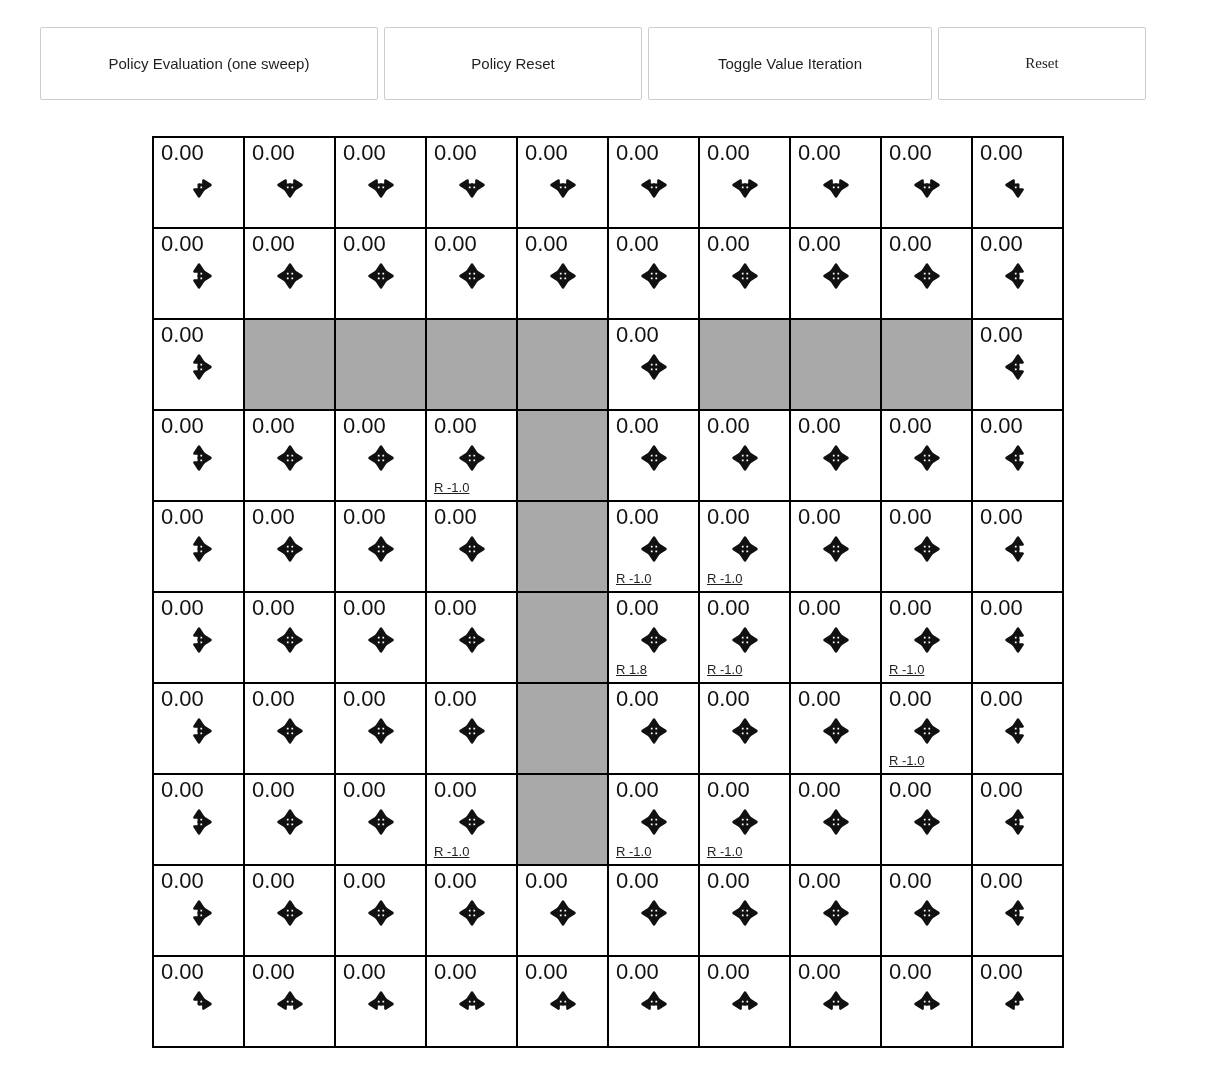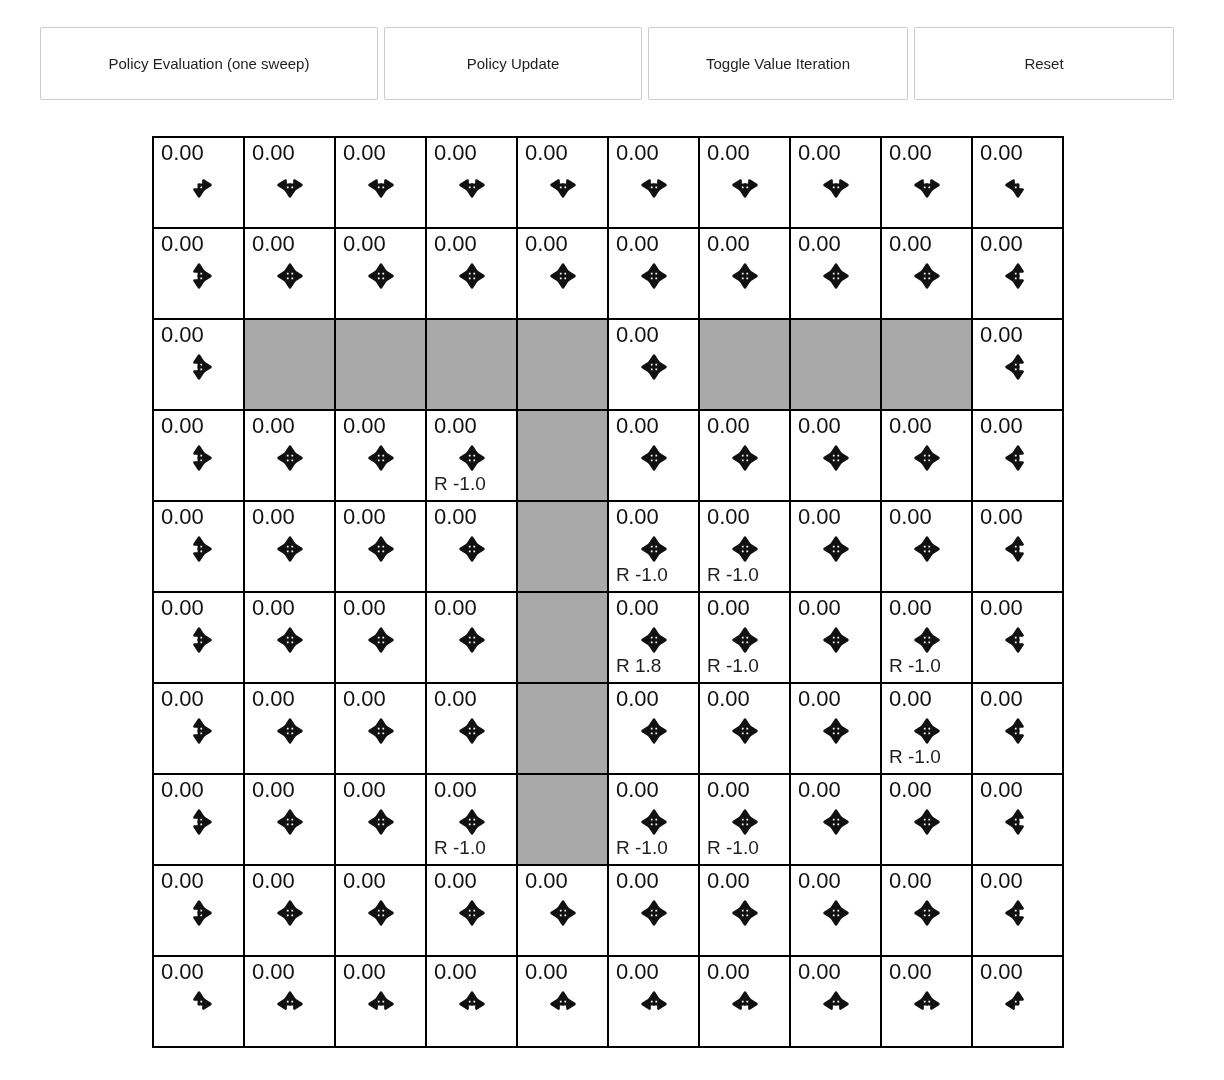--- a/index.html
+++ b/index.html
@@ -22,22 +22,22 @@
     border: 1px solid #cccccc;
     border-radius: 2px;
     font-family: "Liberation Sans", sans-serif;
     font-size: 15px;
     color: #1f1f1f;
     cursor: pointer;
     padding: 0;
   }
   .btn-0 { width: 338px; }
   .btn-1 { width: 258px; }
-  .btn-2 { width: 260px; }
-  .btn-3 { width: 260px; }
+  .btn-2 { width: 284px; }
+  .btn-3 { width: 208px; font-family: Liberation Serif, serif; }
   .gridworld {
     position: absolute;
     top: 136px; left: 152px;
     display: grid;
     grid-template-columns: repeat(10, 91px);
     grid-template-rows: repeat(10, 91px);
     border: 1.5px solid #000000;
   }
   .cell {
     position: relative;
@@ -56,31 +56,32 @@
     position: absolute;
     top: 34px;
     left: 50%;
     transform: translateX(-50%);
     line-height: 0;
   }
   .reward {
     position: absolute;
     left: 7px;
     bottom: 5px;
-    font-size: 19px;
+    font-size: 13px;
     color: #1f1f1f;
     white-space: pre;
+    text-decoration: underline;
   }
 </style>
 </head>
 <body>
 
 <div class="toolbar">
   <button class="btn btn-0">Policy Evaluation (one sweep)</button>
-  <button class="btn btn-1">Policy Update</button>
+  <button class="btn btn-1">Policy Reset</button>
   <button class="btn btn-2">Toggle Value Iteration</button>
   <button class="btn btn-3">Reset</button>
 </div>
 
 <div class="gridworld">
     <div class="cell">
       <div class="value">0.00</div>
       <div class="icon"><svg viewBox="0 0 24 24" width="26" height="26" stroke="#111111" fill="#111111" stroke-width="2.6" stroke-linejoin="round" stroke-linecap="round">
           <line x1="12" y1="12" x2="12" y2="17"></line>
           <polygon points="7.9,16.2 12,22.4 16.1,16.2"></polygon>

